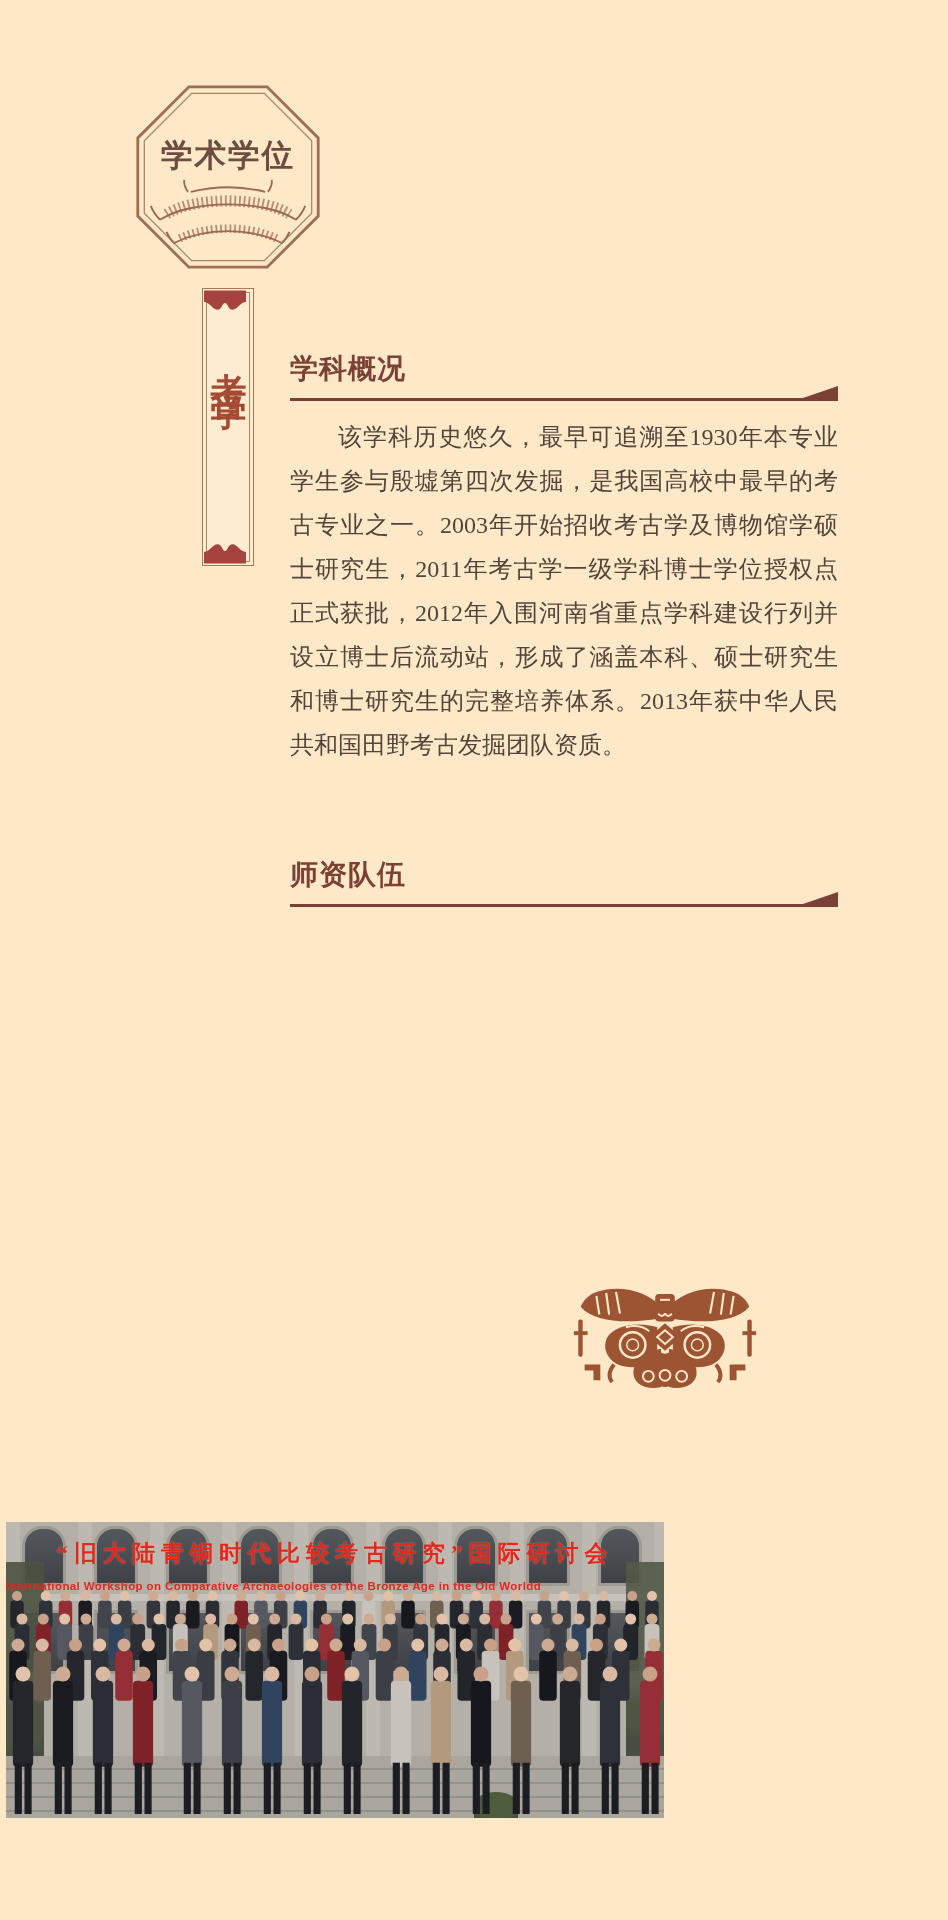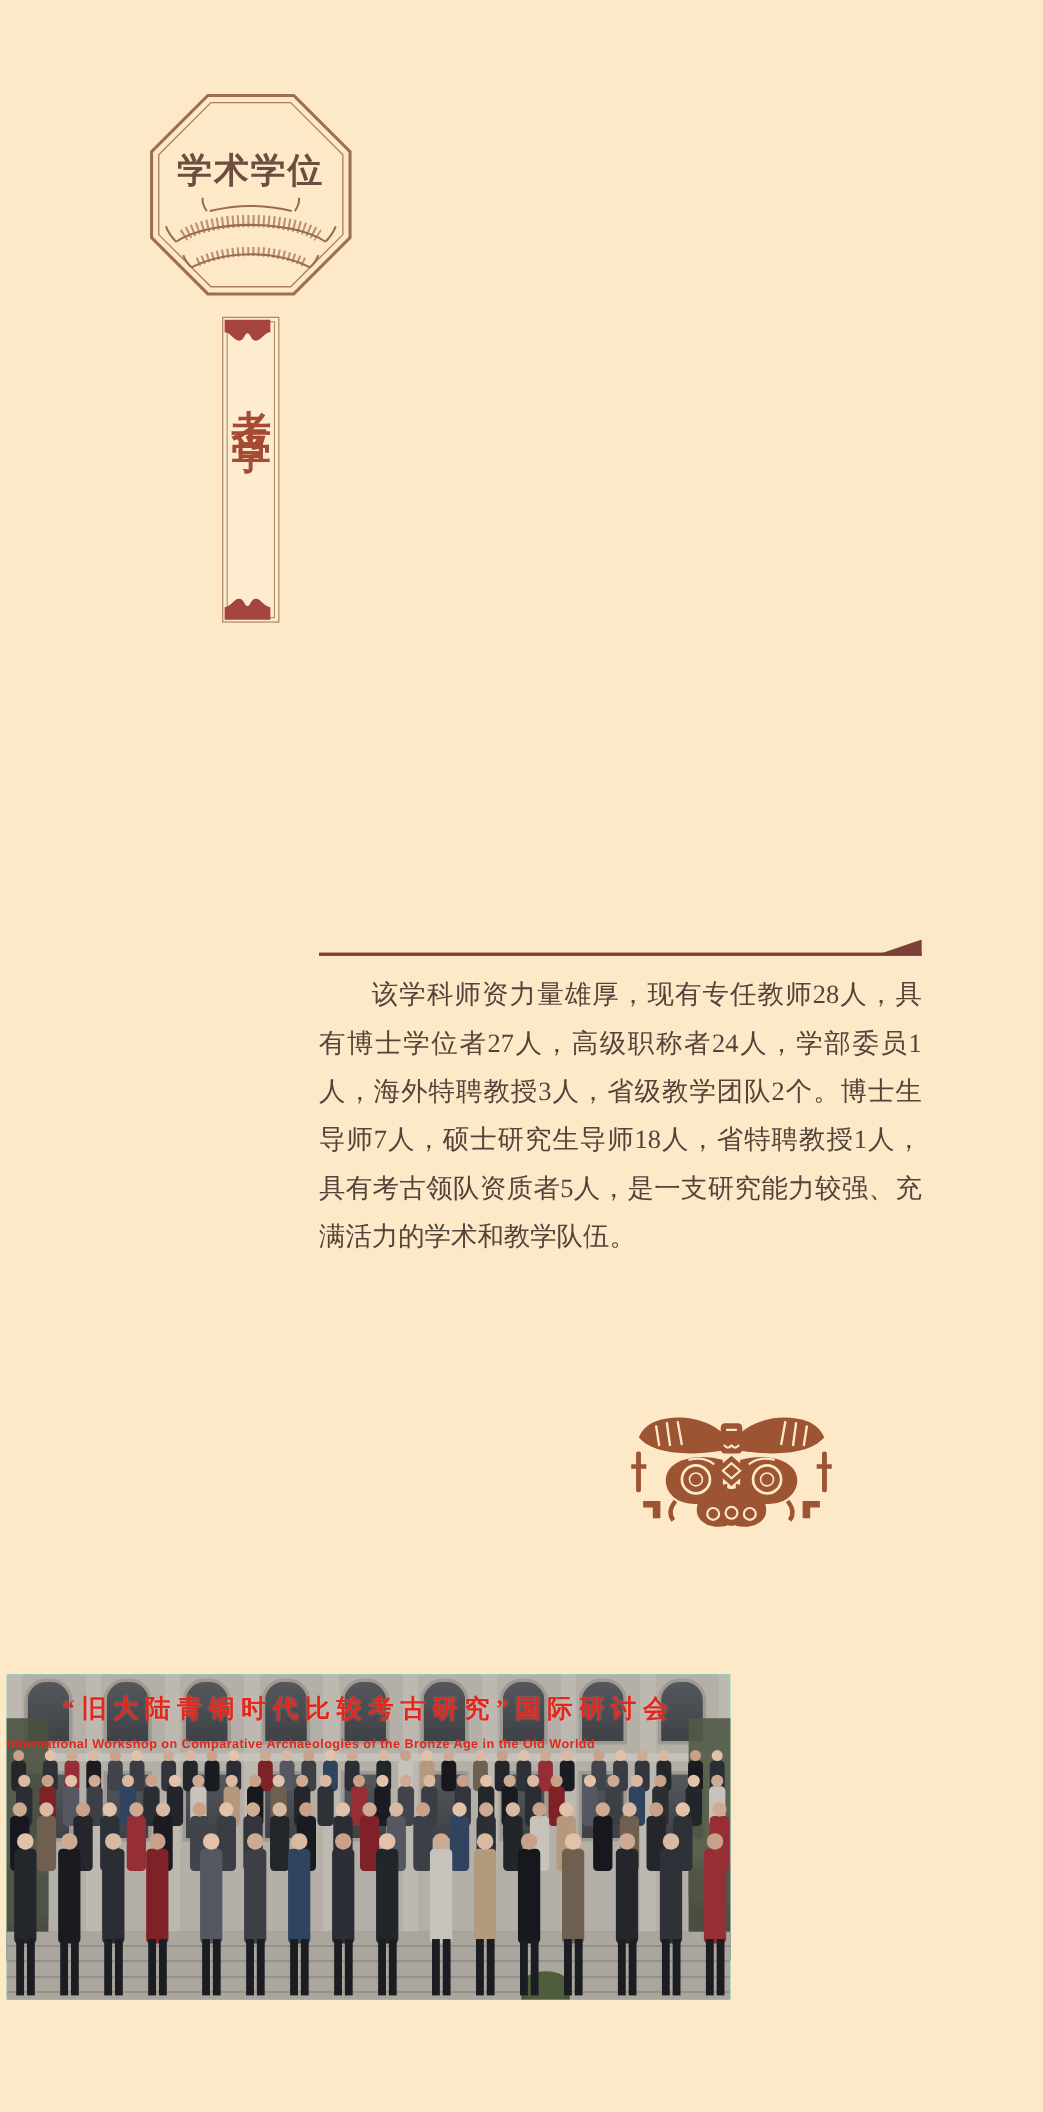--- a/index.html
+++ b/index.html
@@ -124,28 +124,37 @@
     <div class="banner-inner"></div>
     <svg class="banner-decor top" viewBox="0 0 44 26">
       <path d="M0,0 H44 V12 C38,12 35,20 30,20 C25,20 25,13 22,13 C19,13 19,20 14,20 C9,20 6,12 0,12 Z" fill="#a5443f"></path>
     </svg>
     <svg class="banner-decor bottom" viewBox="0 0 44 26">
       <path d="M0,0 H44 V12 C38,12 35,20 30,20 C25,20 25,13 22,13 C19,13 19,20 14,20 C9,20 6,12 0,12 Z" fill="#a5443f"></path>
     </svg>
     <div class="banner-title">考古学</div>
   </div>
 
-
-  <div class="section section-2">
+  <div class="section section-1">
+    <h2>学科概况</h2>
     <div class="rule">
       <svg width="38" height="13" viewBox="0 0 38 13">
         <polygon points="0,13 38,0 38,13" fill="#7b4136"></polygon>
       </svg>
     </div>
-    <p>该学科师资力量雄厚，现有专任教师28人，具有博士学位者27人，高级职称者24人，学部委员1人，海外特聘教授3人，省级教学团队2个。博士生导师7人，硕士研究生导师18人，省特聘教授1人，具有考古领队资质者5人，是一支研究能力较强、充满活力的学术和教学队伍。</p>
+    <p>该学科历史悠久，最早可追溯至1930年本专业学生参与殷墟第四次发掘，是我国高校中最早的考古专业之一。2003年开始招收考古学及博物馆学硕士研究生，2011年考古学一级学科博士学位授权点正式获批，2012年入围河南省重点学科建设行列并设立博士后流动站，形成了涵盖本科、硕士研究生和博士研究生的完整培养体系。2013年获中华人民共和国田野考古发掘团队资质。</p>
+  </div>
+
+  <div class="section section-2">
+    <h2>师资队伍</h2>
+    <div class="rule">
+      <svg width="38" height="13" viewBox="0 0 38 13">
+        <polygon points="0,13 38,0 38,13" fill="#7b4136"></polygon>
+      </svg>
+    </div>
   </div>
 
   <div class="taotie">
     <svg width="196" height="118" viewBox="0 0 200 120">
       <defs>
         <g id="th" fill="#9c5433">
           <path d="M102,28 C116,8 148,2 170,10 C178,13 183,18 186,25 C172,42 136,42 106,37 Z"></path>
           <path d="M150,10 l-4,22 M160,11 l-3,22 M170,14 l-3,19" stroke="#fde8c8" stroke-width="2.2" fill="none"></path>
           <path d="M108,46 C128,40 150,44 158,55 C165,66 159,79 148,84 C133,90 115,86 108,74 Z"></path>
           <circle cx="133" cy="64" r="13" fill="#9c5433" stroke="#fde8c8" stroke-width="2.5"></circle>

